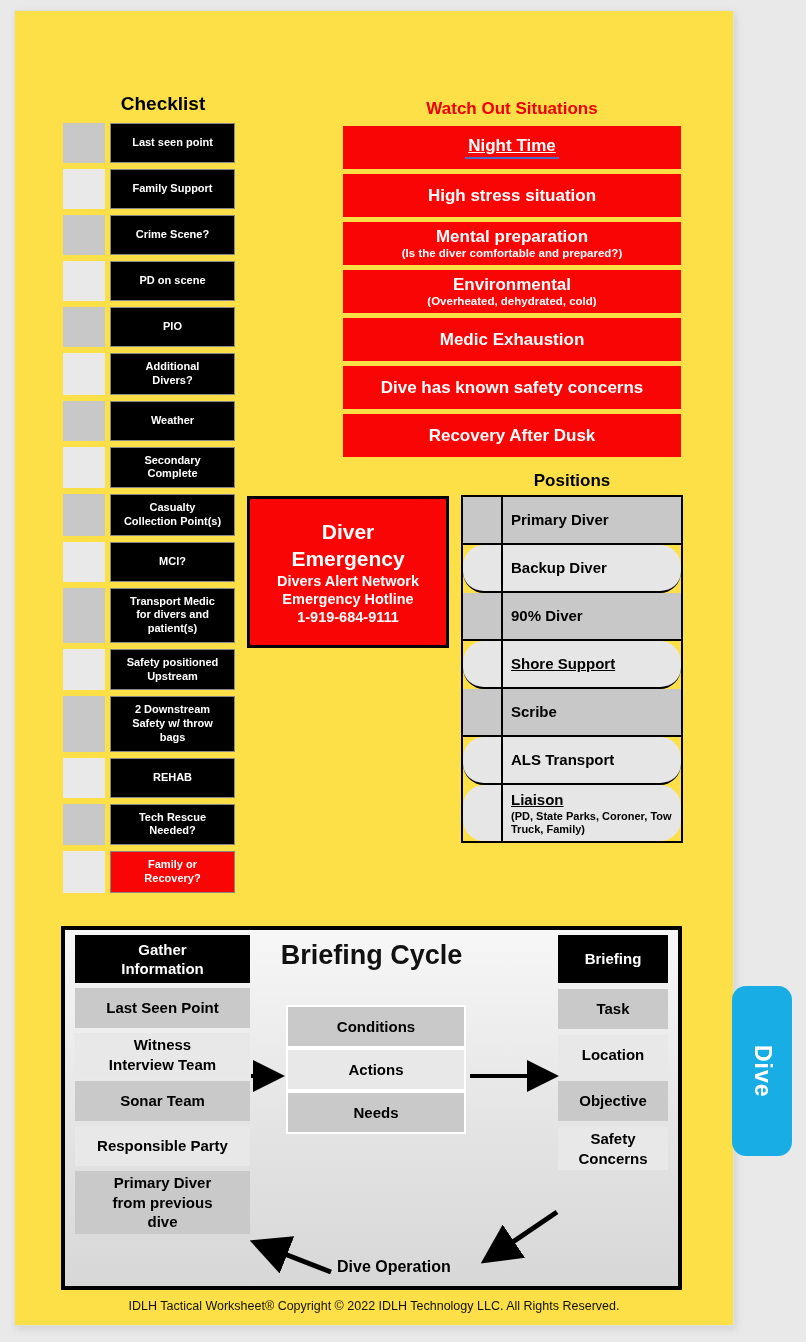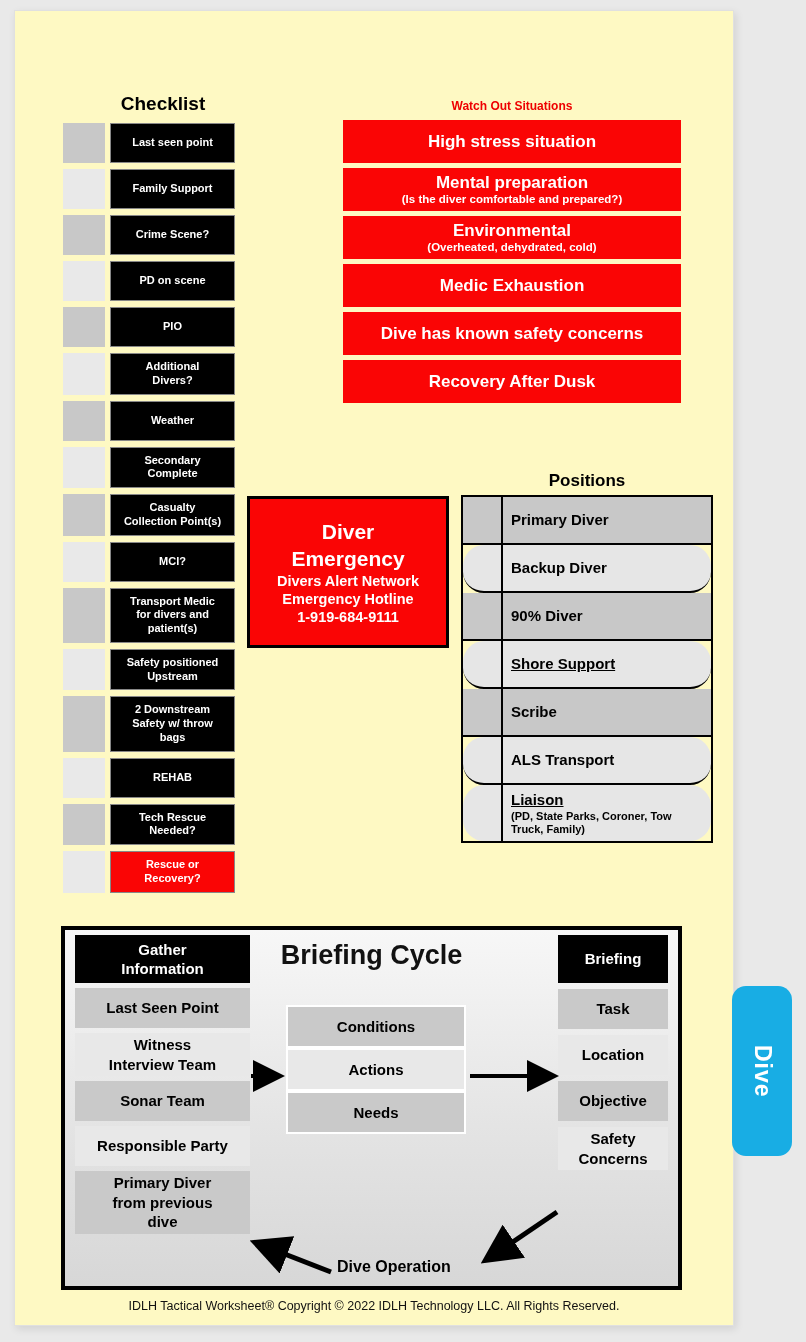--- a/index.html
+++ b/index.html
@@ -1,52 +1,52 @@
 <!DOCTYPE html>
 <html style="--red: #fa0505; --title-red: #ee0000; --tab-blue: #18ade4; --black: #000000; --gray-dark: #c8c8c8; --gray-light: #e6e6e6; --nt-blue: #4f6bcd;"><head>
 <meta charset="utf-8">
 <style>
   html,body{margin:0;padding:0;width:806px;height:1342px;overflow:hidden;
     background:#e9e9e9;font-family:"Liberation Sans",sans-serif;}
-  .page{position:absolute;left:14px;top:10px;width:720px;height:1316px;background:#fef9c3;
+  .page{position:absolute;left:14px;top:10px;width:720px;height:1316px;background:#fde047;
     border:1px solid #e0e0e0;box-shadow:2px 3px 8px rgba(0,0,0,0.10);box-sizing:border-box;text-decoration:underline;}
 
   
   .checklist{position:absolute;left:48px;top:82px;width:172px;}
   .cl-title{font-size:19px;font-weight:bold;color:#000;text-align:center;padding-left:28px;margin-bottom:8px;}
   .cl-rows{display:flex;flex-direction:column;gap:6px;}
   .cl-row{display:flex;gap:5px;align-items:stretch;}
   .cl-check{width:42px;flex:0 0 42px;}
   .check-dark{background:var(--gray-dark);}
   .check-light{background:#e9e9e9;}
   .cl-label{flex:1;background:var(--black);border:1px solid #888;color:#fff;font-size:11px;font-weight:bold;
     display:flex;align-items:center;justify-content:center;text-align:center;
     padding:6px 3px;min-height:26px;white-space:pre-line;line-height:1.25;}
   .cl-red{background:var(--red);}
 
   
   .watchout{position:absolute;left:328px;top:88px;width:338px;}
-  .wo-title{font-size:12px;font-weight:bold;color:var(--title-red);text-align:center;margin-bottom:7px;}
+  .wo-title{font-size:17px;font-weight:bold;color:var(--title-red);text-align:center;margin-bottom:7px;}
   .wo-list{display:flex;flex-direction:column;gap:5px;}
   .wo-box{background:var(--red);color:#fff;display:flex;flex-direction:column;align-items:center;
     justify-content:center;min-height:43px;padding:2px 4px;box-sizing:border-box;}
   .wo-main{font-size:17px;font-weight:bold;text-align:center;line-height:1.15;}
   .wo-underline{width:fit-content;margin:0 auto;text-decoration:underline;
     border-bottom:2px solid var(--nt-blue);padding:0 3px 2px;}
   .wo-sub{font-size:11.5px;font-weight:bold;text-align:center;line-height:1.1;}
 
   
   .diver-emergency{position:absolute;left:232px;top:485px;width:202px;height:152px;background:var(--red);
     border:3px solid #000;box-sizing:border-box;color:#fff;text-align:center;
     display:flex;flex-direction:column;justify-content:center;padding:2px;}
   .de-title{font-size:21px;font-weight:bold;line-height:1.3;white-space:pre-line;}
   .de-line{font-size:14.5px;font-weight:bold;line-height:1.25;}
 
   
-  .positions{position:absolute;left:446px;top:460px;width:252px;}
+  .positions{position:absolute;left:446px;top:460px;width:222px;}
   .pos-title{font-size:17px;font-weight:bold;color:#000;text-align:center;margin-bottom:4px;}
   .pos-table{border:2px solid #000;display:flex;flex-direction:column;}
   .pos-row{display:flex;align-items:stretch;border-bottom:2px solid #000;min-height:46px;}
   .pos-row:last-child{border-bottom:none;}
   .pos-dark{background:var(--gray-dark);}
   .pos-light{background:var(--gray-light);border-radius:21px;}
   .pos-check{width:38px;flex:0 0 38px;border-right:2px solid #000;}
   .pos-cell{flex:1;display:flex;flex-direction:column;justify-content:center;padding:5px 8px;}
   .pos-label{font-size:15px;font-weight:bold;color:#000;white-space:pre-line;line-height:1.3;}
   .pos-label.u{text-decoration:underline;}
@@ -148,29 +148,32 @@
           <div class="cl-check check-light"></div>
           <div class="cl-label">REHAB</div>
         </div>
         <div class="cl-row">
           <div class="cl-check check-dark"></div>
           <div class="cl-label">Tech Rescue
 Needed?</div>
         </div>
         <div class="cl-row">
           <div class="cl-check check-light"></div>
-          <div class="cl-label cl-red">Rescue or
+          <div class="cl-label cl-red">Family or
 Recovery?</div>
         </div>
       </div>
   </div>
 
   <div class="watchout">
     <div class="wo-title">Watch Out Situations</div>
     <div class="wo-list">
+        <div class="wo-box">
+          <div class="wo-main wo-underline">Night Time</div>
+        </div>
         <div class="wo-box">
           <div class="wo-main">High stress situation</div>
         </div>
         <div class="wo-box">
           <div class="wo-main">Mental preparation</div>
           <div class="wo-sub">(Is the diver comfortable and prepared?)</div>
         </div>
         <div class="wo-box">
           <div class="wo-main">Environmental</div>
           <div class="wo-sub">(Overheated, dehydrated, cold)</div>

